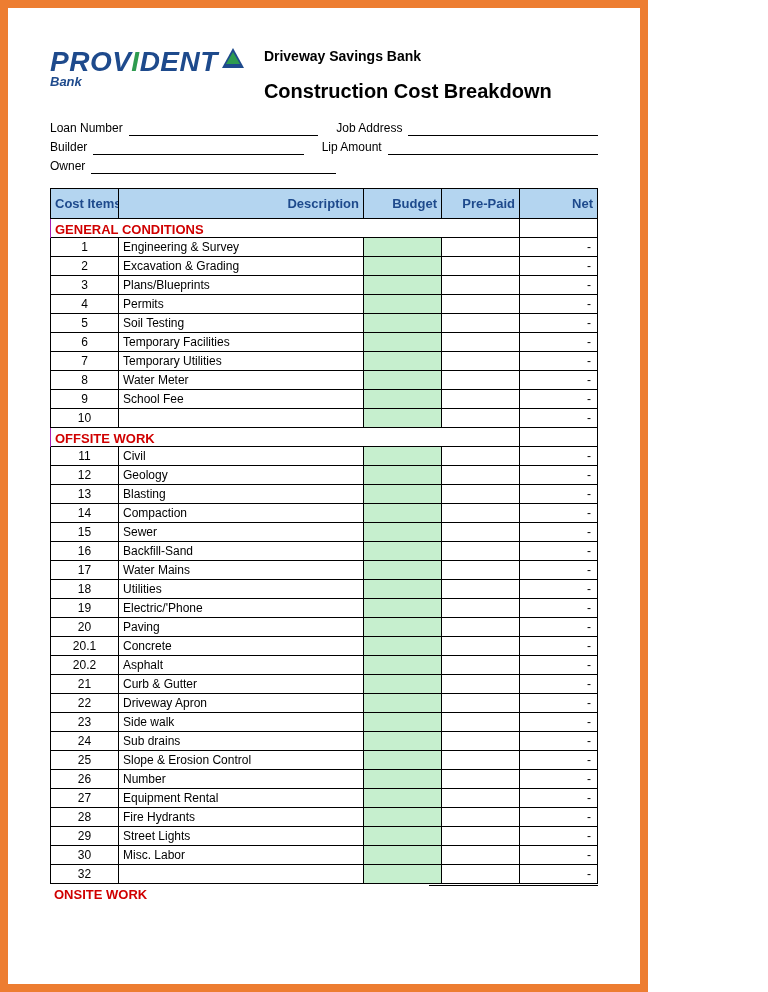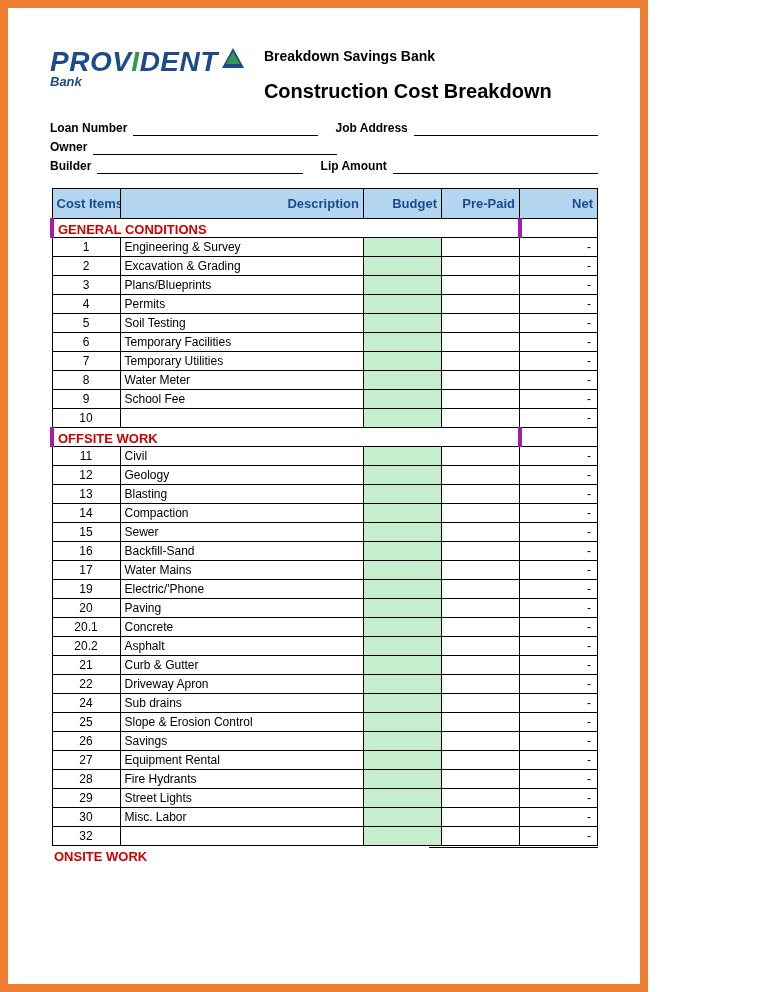--- a/index.html
+++ b/index.html
@@ -63,21 +63,21 @@
     text-align: left;
     margin-top: -4px;
     padding-right: 4px;
     font-style: italic;
   }
   .titles { flex: 1; padding-top: 2px; }
   .bank-name { font-size: 14px; font-weight: 700; color: #000; }
   .doc-title { font-size: 20px; font-weight: 700; color: #000; margin-top: 16px; }
   .meta {
     font-size: 12px;
-    font-weight: 700;
+    font-weight: 400;
     color: #000;
     margin-bottom: 14px;
     margin-top: 8px;
   }
   .meta-row { display: flex; margin-bottom: 4px; }
   .meta-label { white-space: nowrap; padding-right: 6px; }
   .meta-line { flex: 1; border-bottom: 1px solid #000; height: 15px; }
   .meta-spacer { width: 18px; }
   table.sheet {
     width: 100%;
@@ -102,21 +102,21 @@
   }
   col.c-num { width: 68px; }
   col.c-desc { width: auto; }
   col.c-bud { width: 78px; }
   col.c-pre { width: 78px; }
   col.c-net { width: 78px; }
   td.num { text-align: center; }
   td.net { text-align: right; padding-right: 6px; }
   td.bud { background: #c6efce; }
   tr.section td {
-    border-left: 4px solid #a21caf;
+    border-left: 1px solid #a21caf;
     border-right: 1px solid #000;
     border-top: 1px solid #000;
     border-bottom: none;
     padding: 2px 4px 0 4px;
   }
   tr.section td.sec-label {
     color: #d00000;
     font-weight: 700;
     font-size: 13px;
   }
@@ -148,45 +148,45 @@
     <div class="logo">
       <div class="logo-main">
         <span class="logo-prov">PROV</span>
           <span class="logo-i">I</span>
           <span class="logo-dent">DENT</span>
         <span class="logo-tri"></span>
       </div>
       <div class="logo-bank">Bank</div>
     </div>
     <div class="titles">
-      <div class="bank-name">Breakdown Savings Bank</div>
+      <div class="bank-name">Driveway Savings Bank</div>
       <div class="doc-title">Construction Cost Breakdown</div>
     </div>
   </div>
 
   <div class="meta">
     <div class="meta-row">
       <span class="meta-label">Loan Number</span>
       <span class="meta-line"></span>
       <span class="meta-spacer"></span>
       <span class="meta-label">Job Address</span>
       <span class="meta-line"></span>
     </div>
     <div class="meta-row">
-      <span class="meta-label">Owner</span>
-      <span class="meta-line"></span>
-      <span class="meta-spacer"></span>
-      <span style="flex:1"></span>
-    </div>
-    <div class="meta-row">
       <span class="meta-label">Builder</span>
       <span class="meta-line"></span>
       <span class="meta-spacer"></span>
       <span class="meta-label">Lip Amount</span>
       <span class="meta-line"></span>
+    </div>
+    <div class="meta-row">
+      <span class="meta-label">Owner</span>
+      <span class="meta-line"></span>
+      <span class="meta-spacer"></span>
+      <span style="flex:1"></span>
     </div>
   </div>
 
   <table class="sheet">
     <colgroup>
       <col class="c-num">
         <col class="c-desc">
         <col class="c-bud">
         <col class="c-pre">
         <col class="c-net">
@@ -322,20 +322,27 @@
           <td class="net">-</td>
         </tr>
         <tr>
           <td class="num">17</td>
           <td>Water Mains</td>
           <td class="bud"></td>
           <td></td>
           <td class="net">-</td>
         </tr>
         <tr>
+          <td class="num">18</td>
+          <td>Utilities</td>
+          <td class="bud"></td>
+          <td></td>
+          <td class="net">-</td>
+        </tr>
+        <tr>
           <td class="num">19</td>
           <td>Electric/'Phone</td>
           <td class="bud"></td>
           <td></td>
           <td class="net">-</td>
         </tr>
         <tr>
           <td class="num">20</td>
           <td>Paving</td>
           <td class="bud"></td>
@@ -364,36 +371,43 @@
           <td class="net">-</td>
         </tr>
         <tr>
           <td class="num">22</td>
           <td>Driveway Apron</td>
           <td class="bud"></td>
           <td></td>
           <td class="net">-</td>
         </tr>
         <tr>
+          <td class="num">23</td>
+          <td>Side walk</td>
+          <td class="bud"></td>
+          <td></td>
+          <td class="net">-</td>
+        </tr>
+        <tr>
           <td class="num">24</td>
           <td>Sub drains</td>
           <td class="bud"></td>
           <td></td>
           <td class="net">-</td>
         </tr>
         <tr>
           <td class="num">25</td>
           <td>Slope &amp; Erosion Control</td>
           <td class="bud"></td>
           <td></td>
           <td class="net">-</td>
         </tr>
         <tr>
           <td class="num">26</td>
-          <td>Savings</td>
+          <td>Number</td>
           <td class="bud"></td>
           <td></td>
           <td class="net">-</td>
         </tr>
         <tr>
           <td class="num">27</td>
           <td>Equipment Rental</td>
           <td class="bud"></td>
           <td></td>
           <td class="net">-</td>

